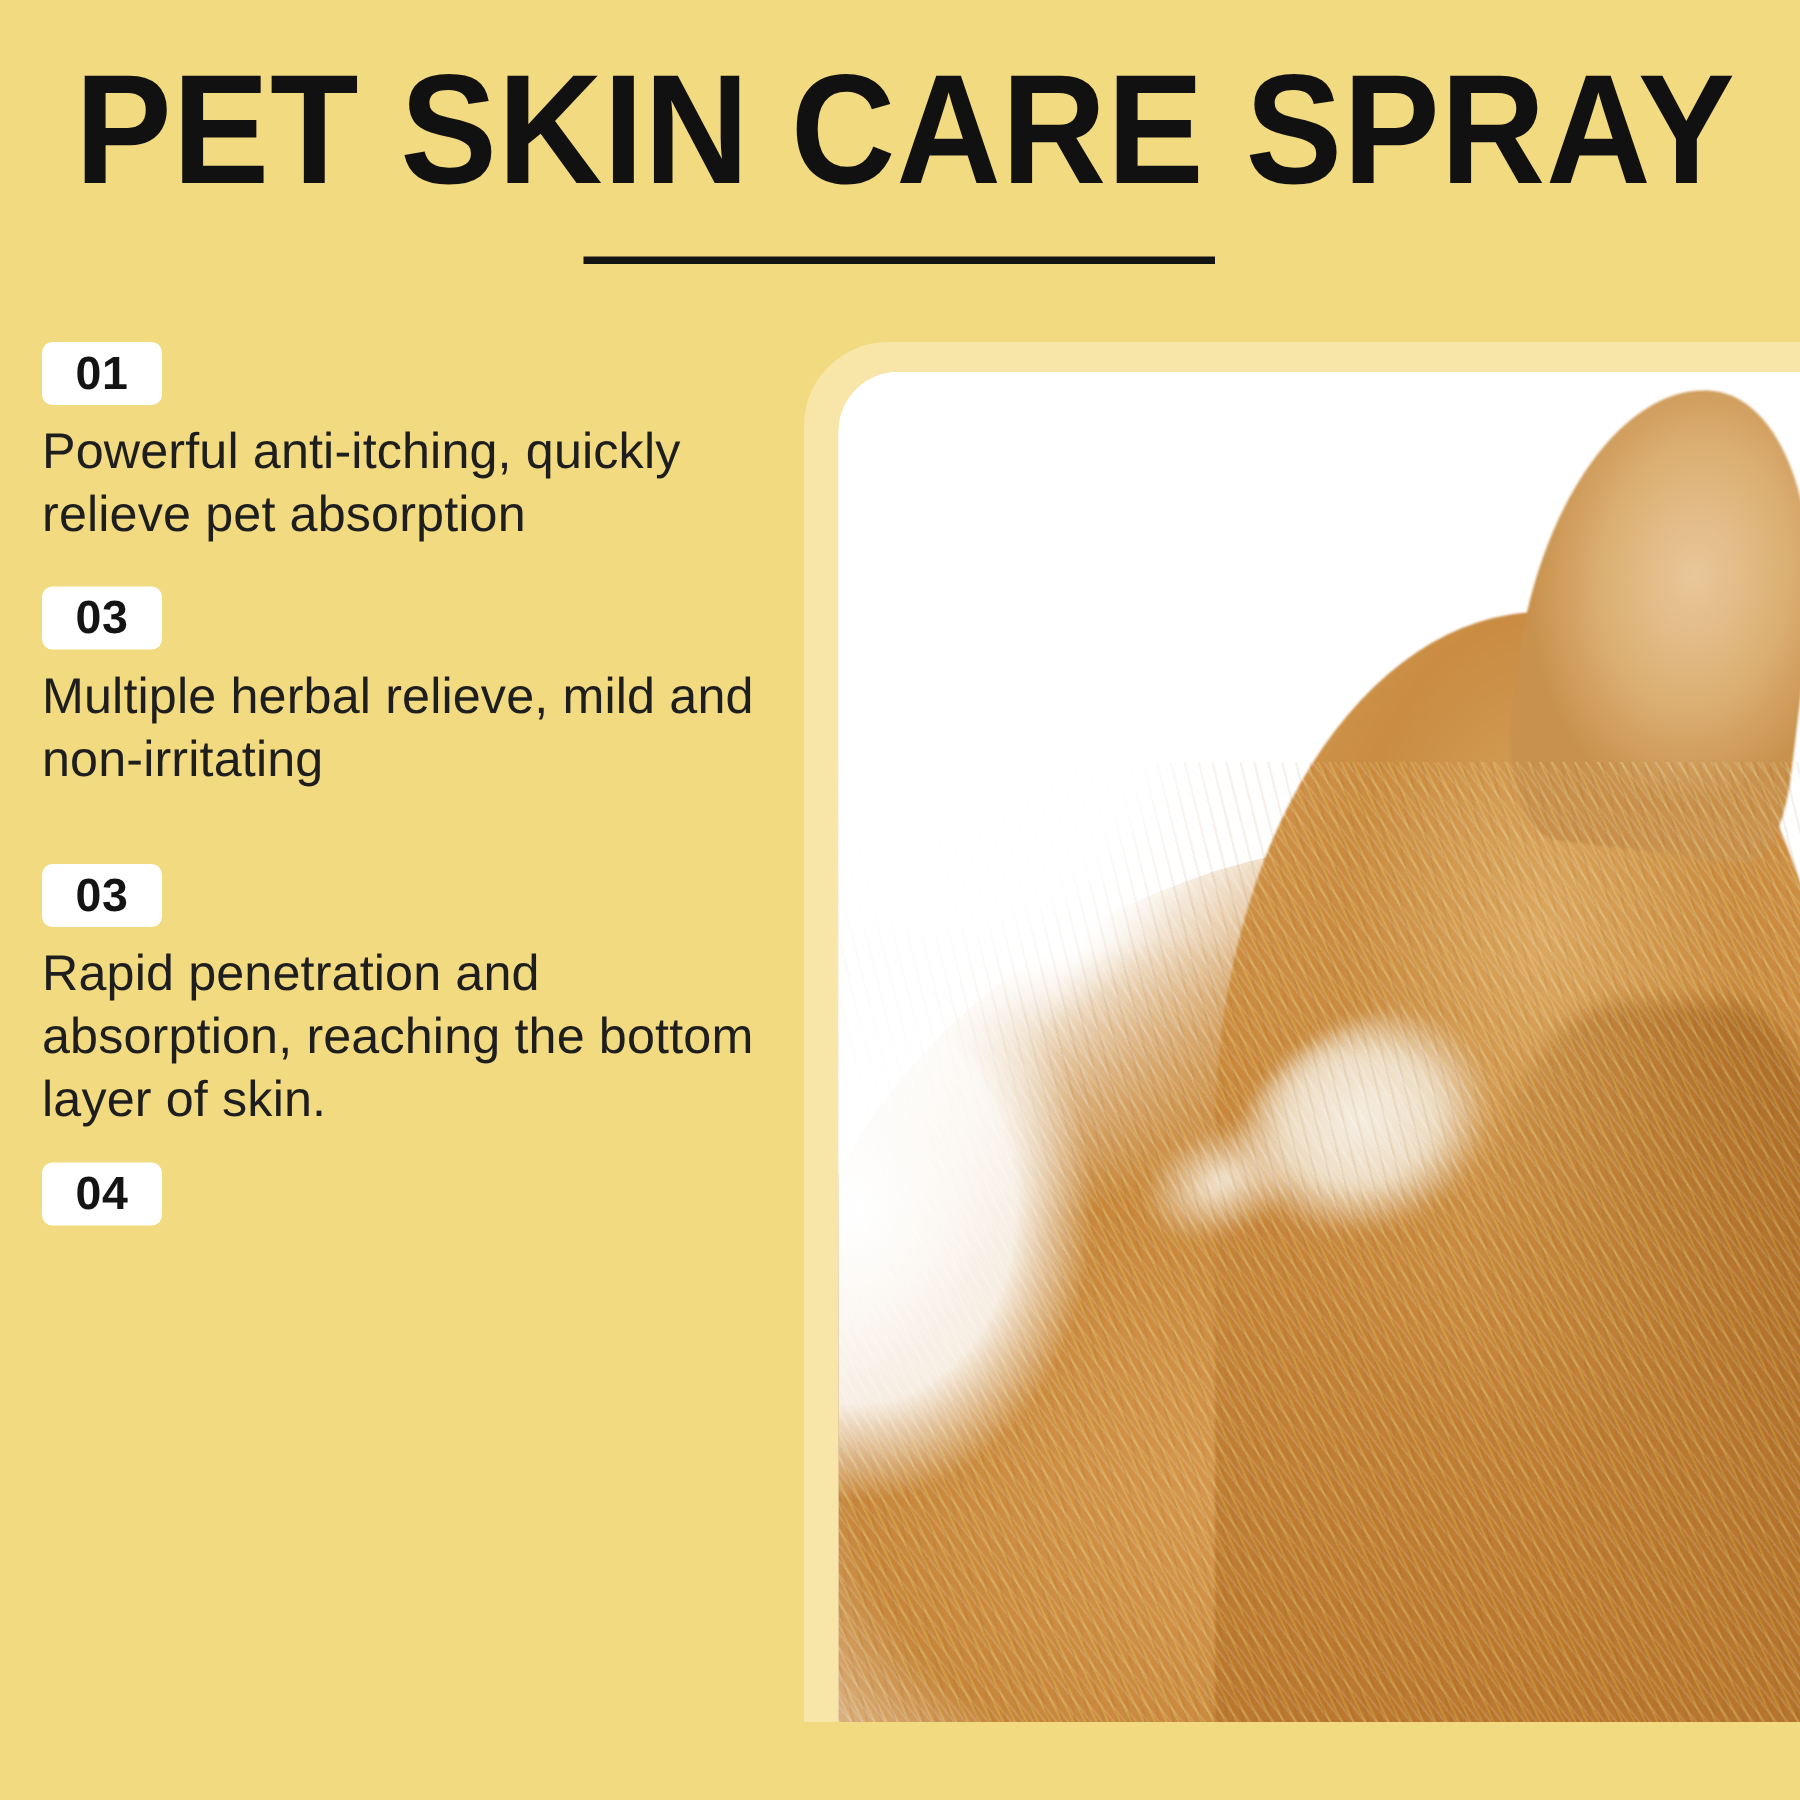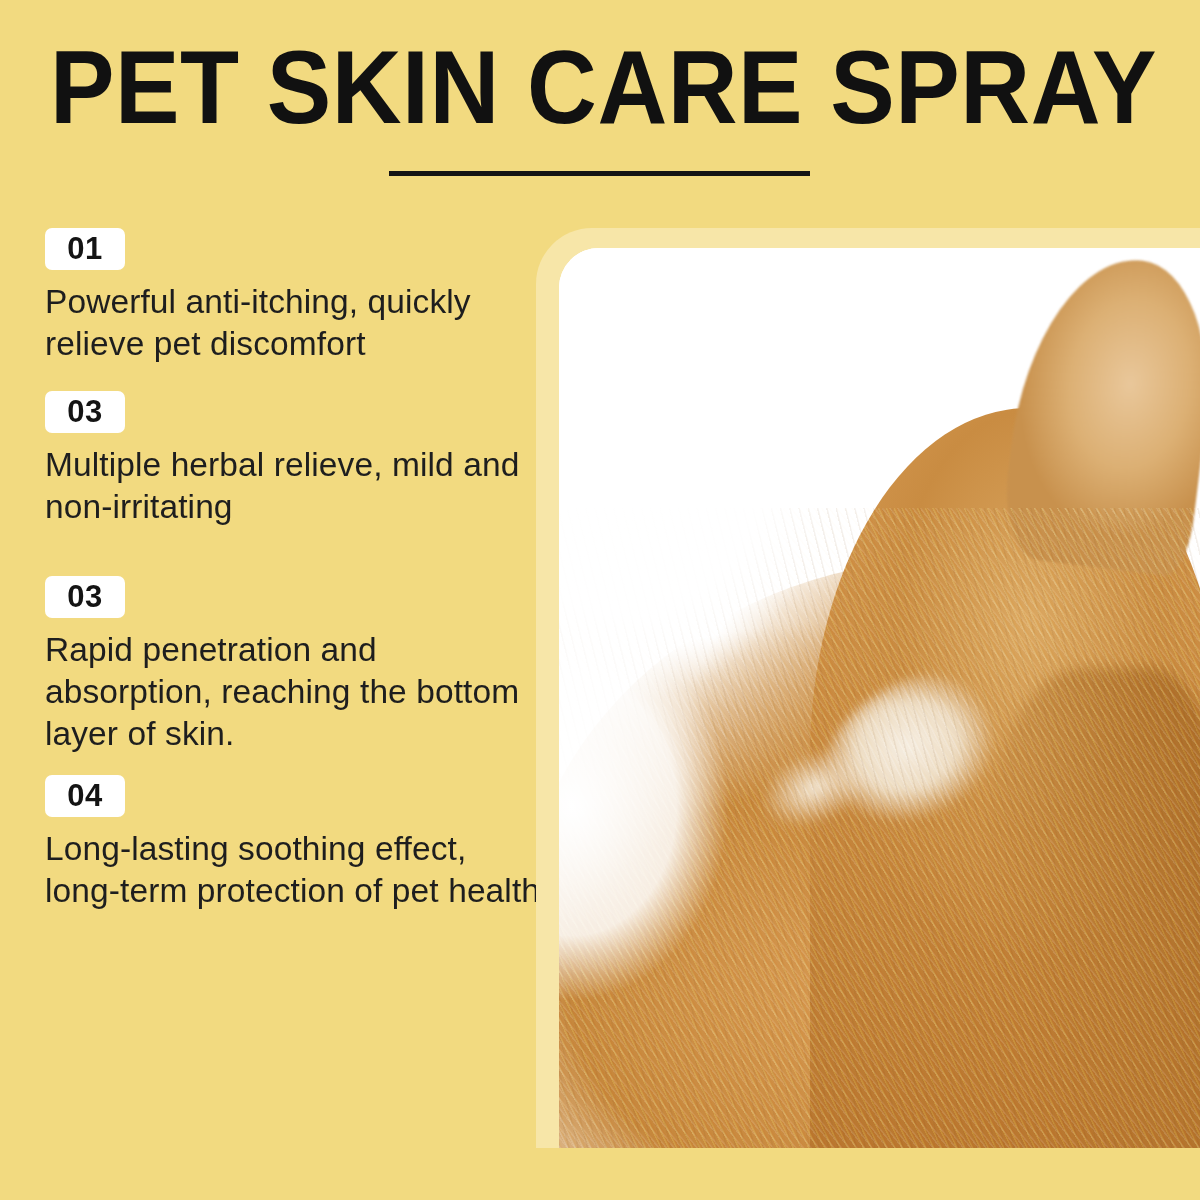--- a/index.html
+++ b/index.html
@@ -43,21 +43,21 @@
   .title-rule {
     position:absolute;
     left:389px; top:171px;
     width:421px; height:5px;
     background:#141414;
   }
 
   
   .features {
     position:absolute;
-    left:45px; top:228px;
+    left:28px; top:228px;
     width:500px;
   }
 
   .feature {
     position:relative;
     margin-bottom:8px;
   }
 
   .badge {
     display:inline-block;
@@ -234,36 +234,35 @@
 
 <div class="title-block">
   <div class="page-title">PET SKIN CARE SPRAY</div>
   <div class="title-rule"></div>
 </div>
 
 <div class="features">
 
   <div class="feature f1">
     <div class="badge">01</div>
-    <div class="feature-text">Powerful anti-itching, quickly relieve pet discomfort</div>
+    <div class="feature-text">Powerful anti-itching, quickly relieve pet absorption</div>
   </div>
 
   <div class="feature f2">
     <div class="badge">03</div>
     <div class="feature-text">Multiple herbal relieve, mild and non-irritating</div>
   </div>
 
   <div class="feature f3">
     <div class="badge">03</div>
     <div class="feature-text">Rapid penetration and absorption, reaching the bottom layer of skin.</div>
   </div>
 
   <div class="feature f4">
     <div class="badge">04</div>
-    <div class="feature-text">Long-lasting soothing effect, long-term protection of pet health</div>
   </div>
 
 </div>
 
 <div class="photo-ring"></div>
 
 <div class="photo-panel">
   <div class="cat">
     <div class="cat-body"></div>
     <div class="cat-head"></div>

